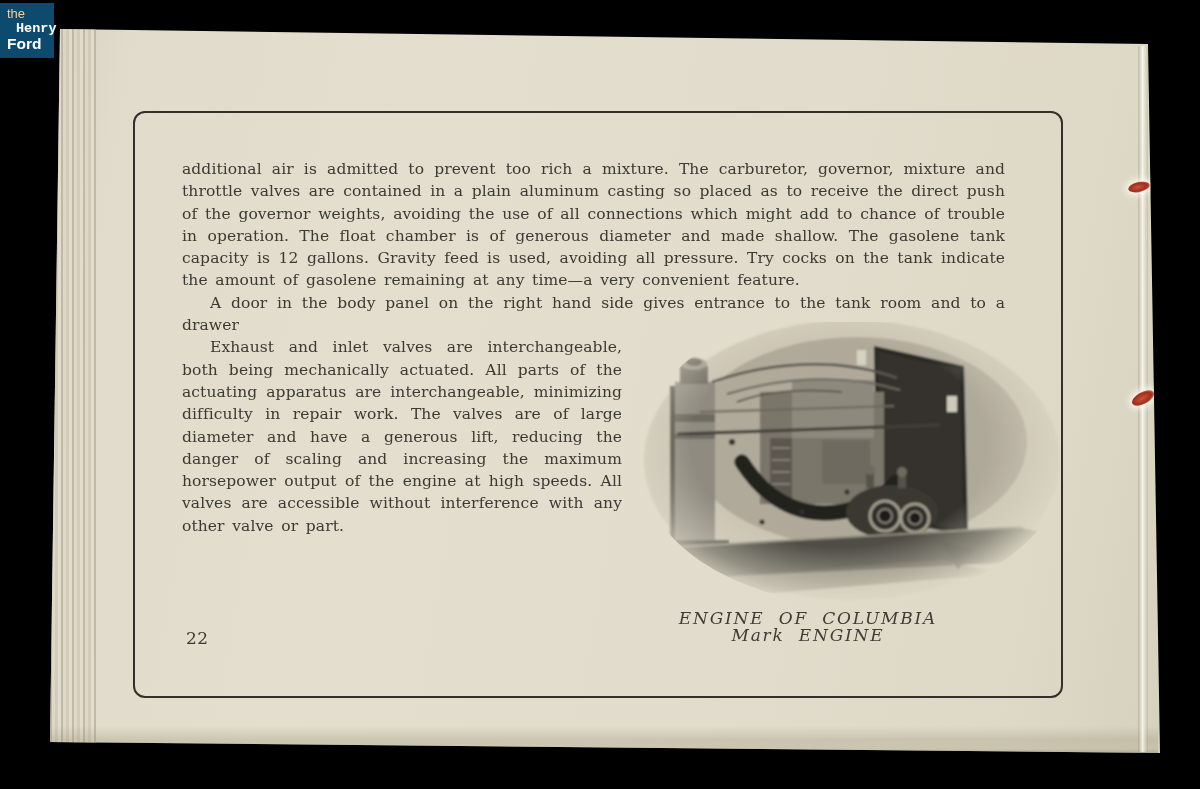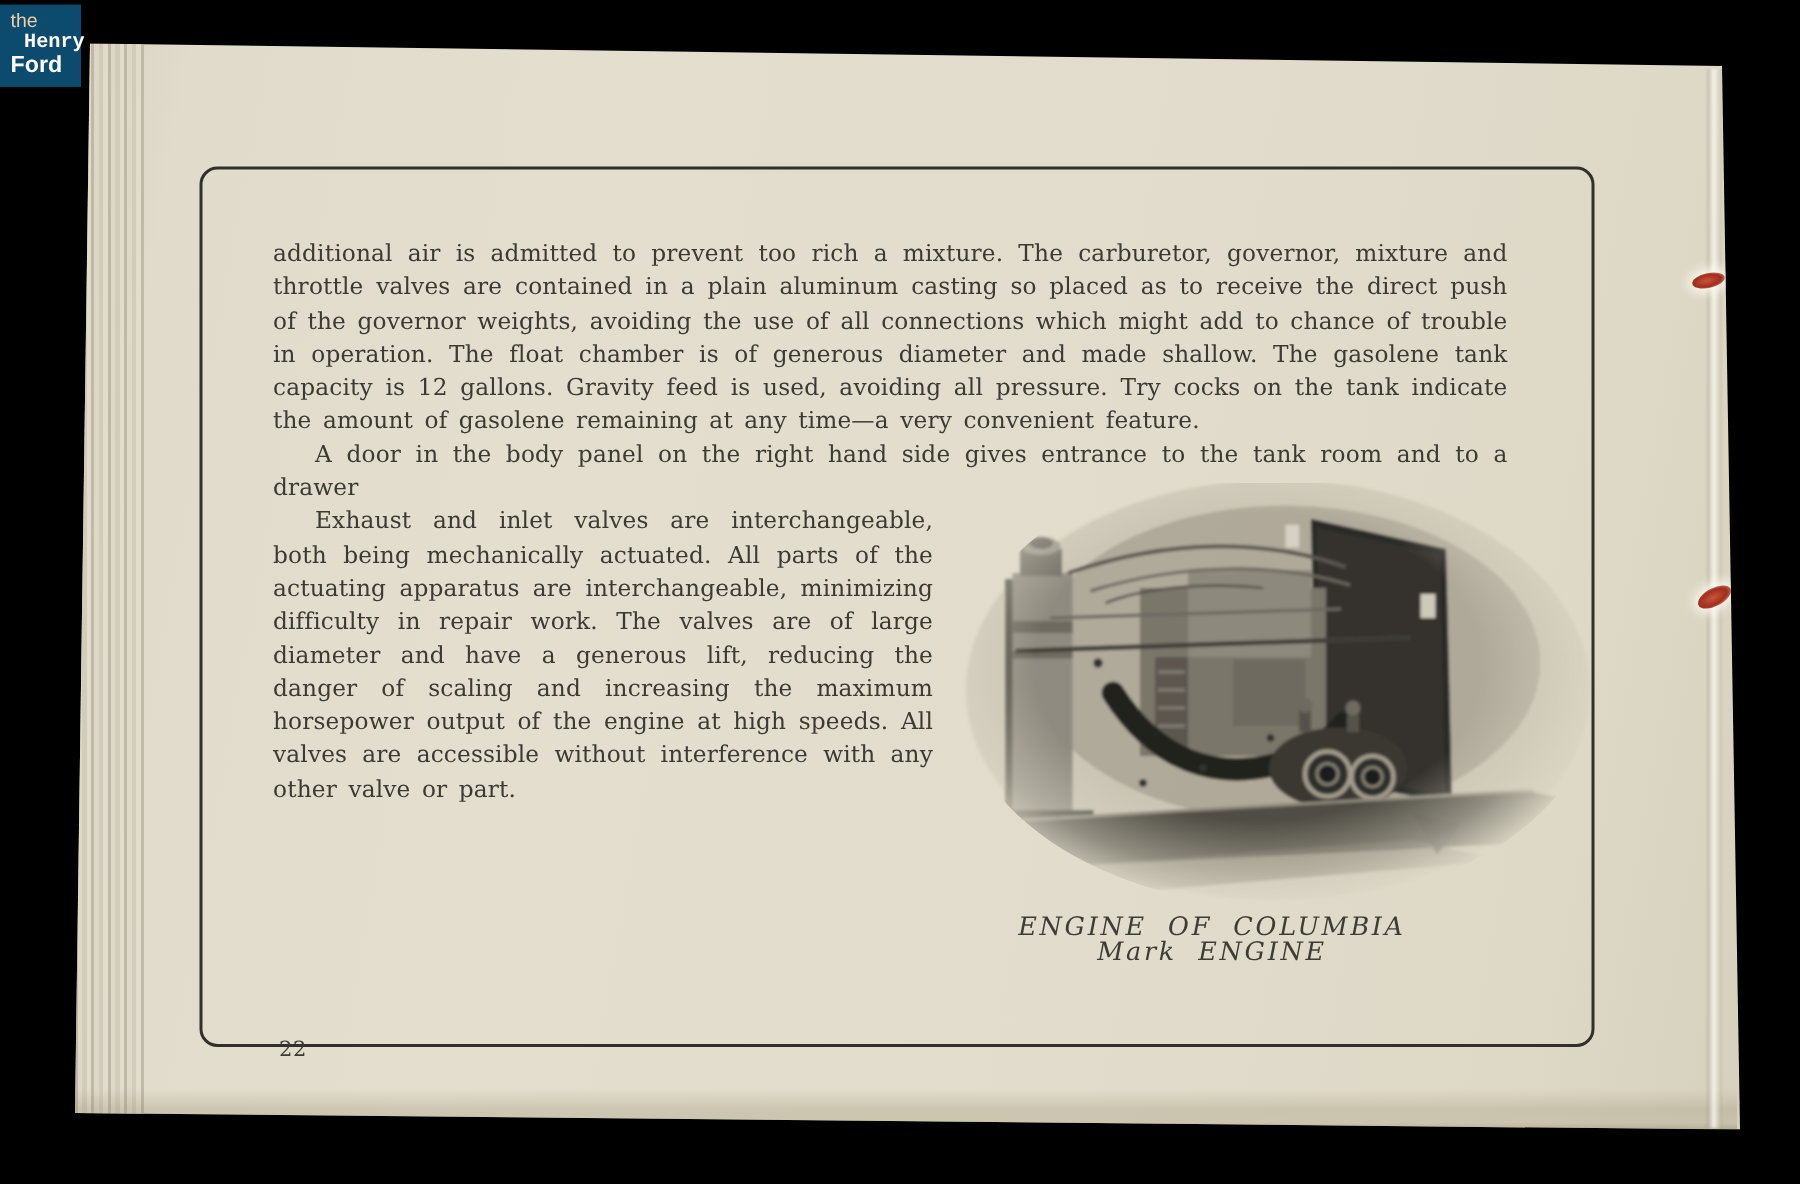--- a/index.html
+++ b/index.html
@@ -73,22 +73,22 @@
   }
   .figure svg { display: block; }
   .caption { display: block; margin-top: 8px; padding-right: 88px; }
   .caption .cap-line {
     display: block; font-style: italic; color: #3e3d35;
     font-size: 17px; line-height: 17px; letter-spacing: 1.8px; word-spacing: 7px;
     text-align: center;
   }
 
   .page-number {
-    position: absolute; left: 186px; top: 692px;
-    font-size: 14px; color: #3b3a33; letter-spacing: .5px;
+    position: absolute; left: 186px; top: 628px;
+    font-size: 17px; color: #3b3a33; letter-spacing: .5px;
   }
 
   
   .thf-logo {
     position: absolute; left: 0; top: 3px; width: 54px; height: 55px;
     background: #0c4a6e;
     font-family: "Liberation Sans", sans-serif;
   }
   .thf-logo .the   { position: absolute; left: 7px;  top: 3px;  font-size: 13px; color: #efcfa8; }
   .thf-logo .henry { position: absolute; left: 16px; top: 18px; font-size: 13.5px; font-weight: bold; color: #fff; font-family: Liberation Mono, monospace; }

